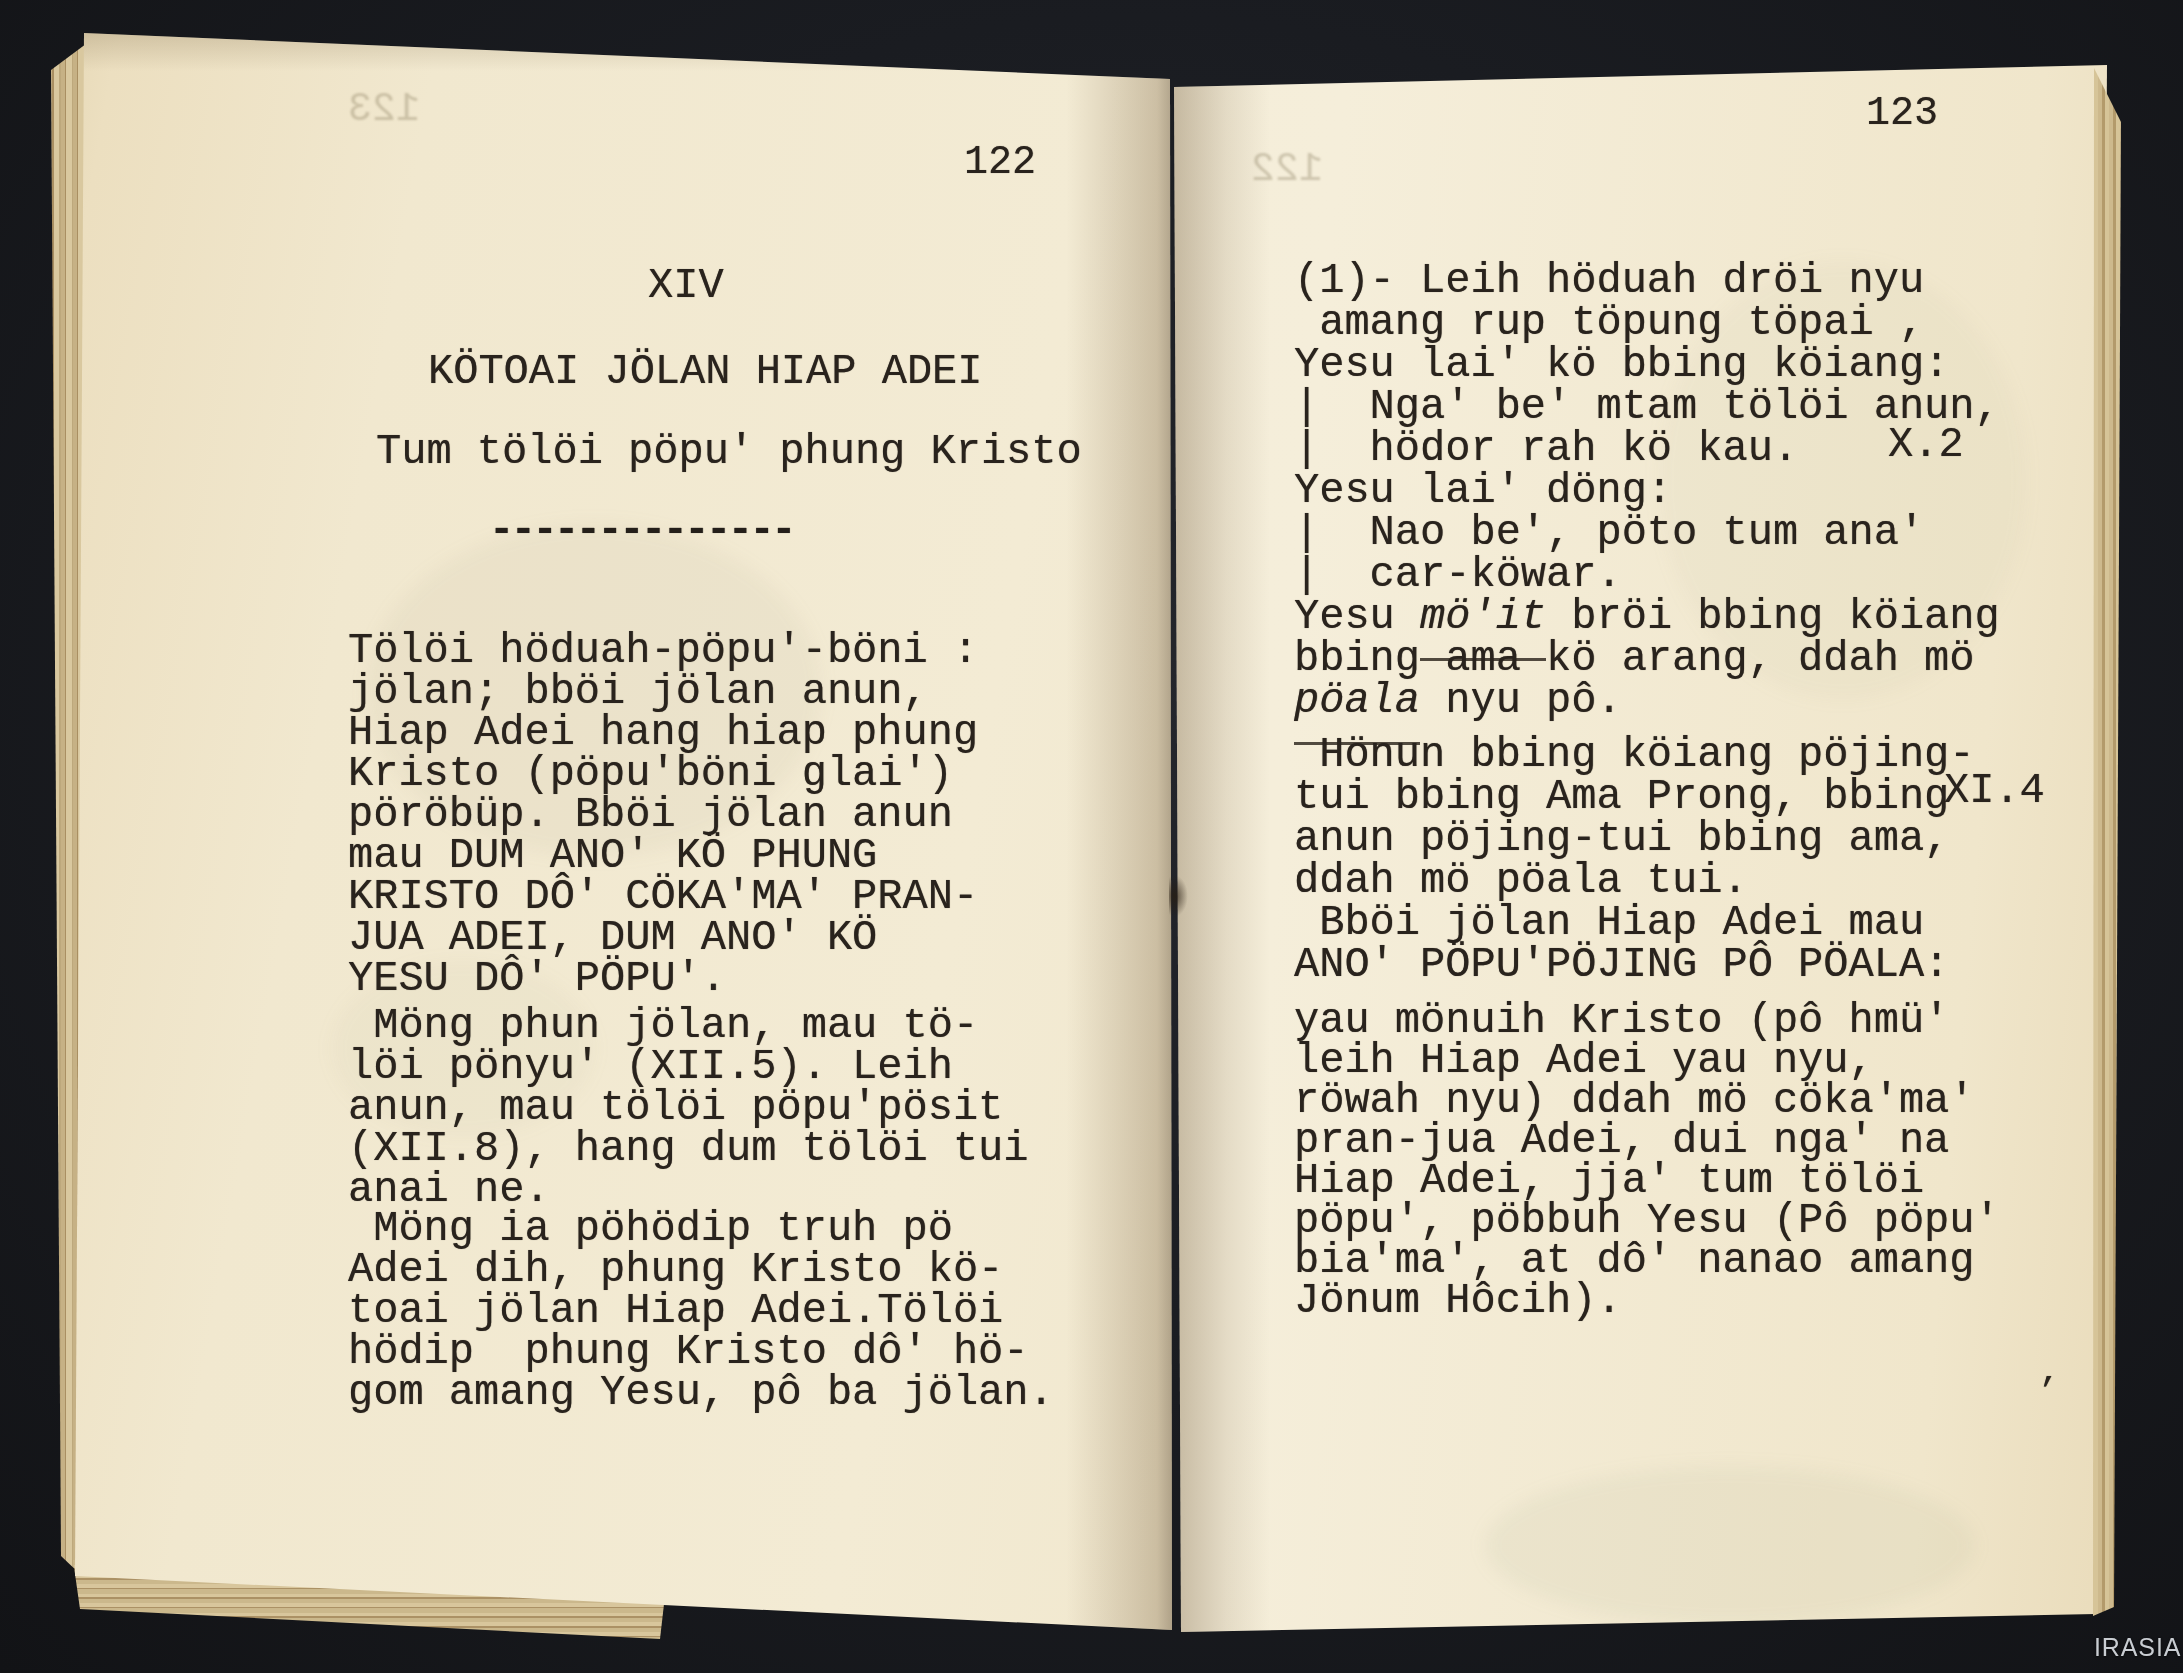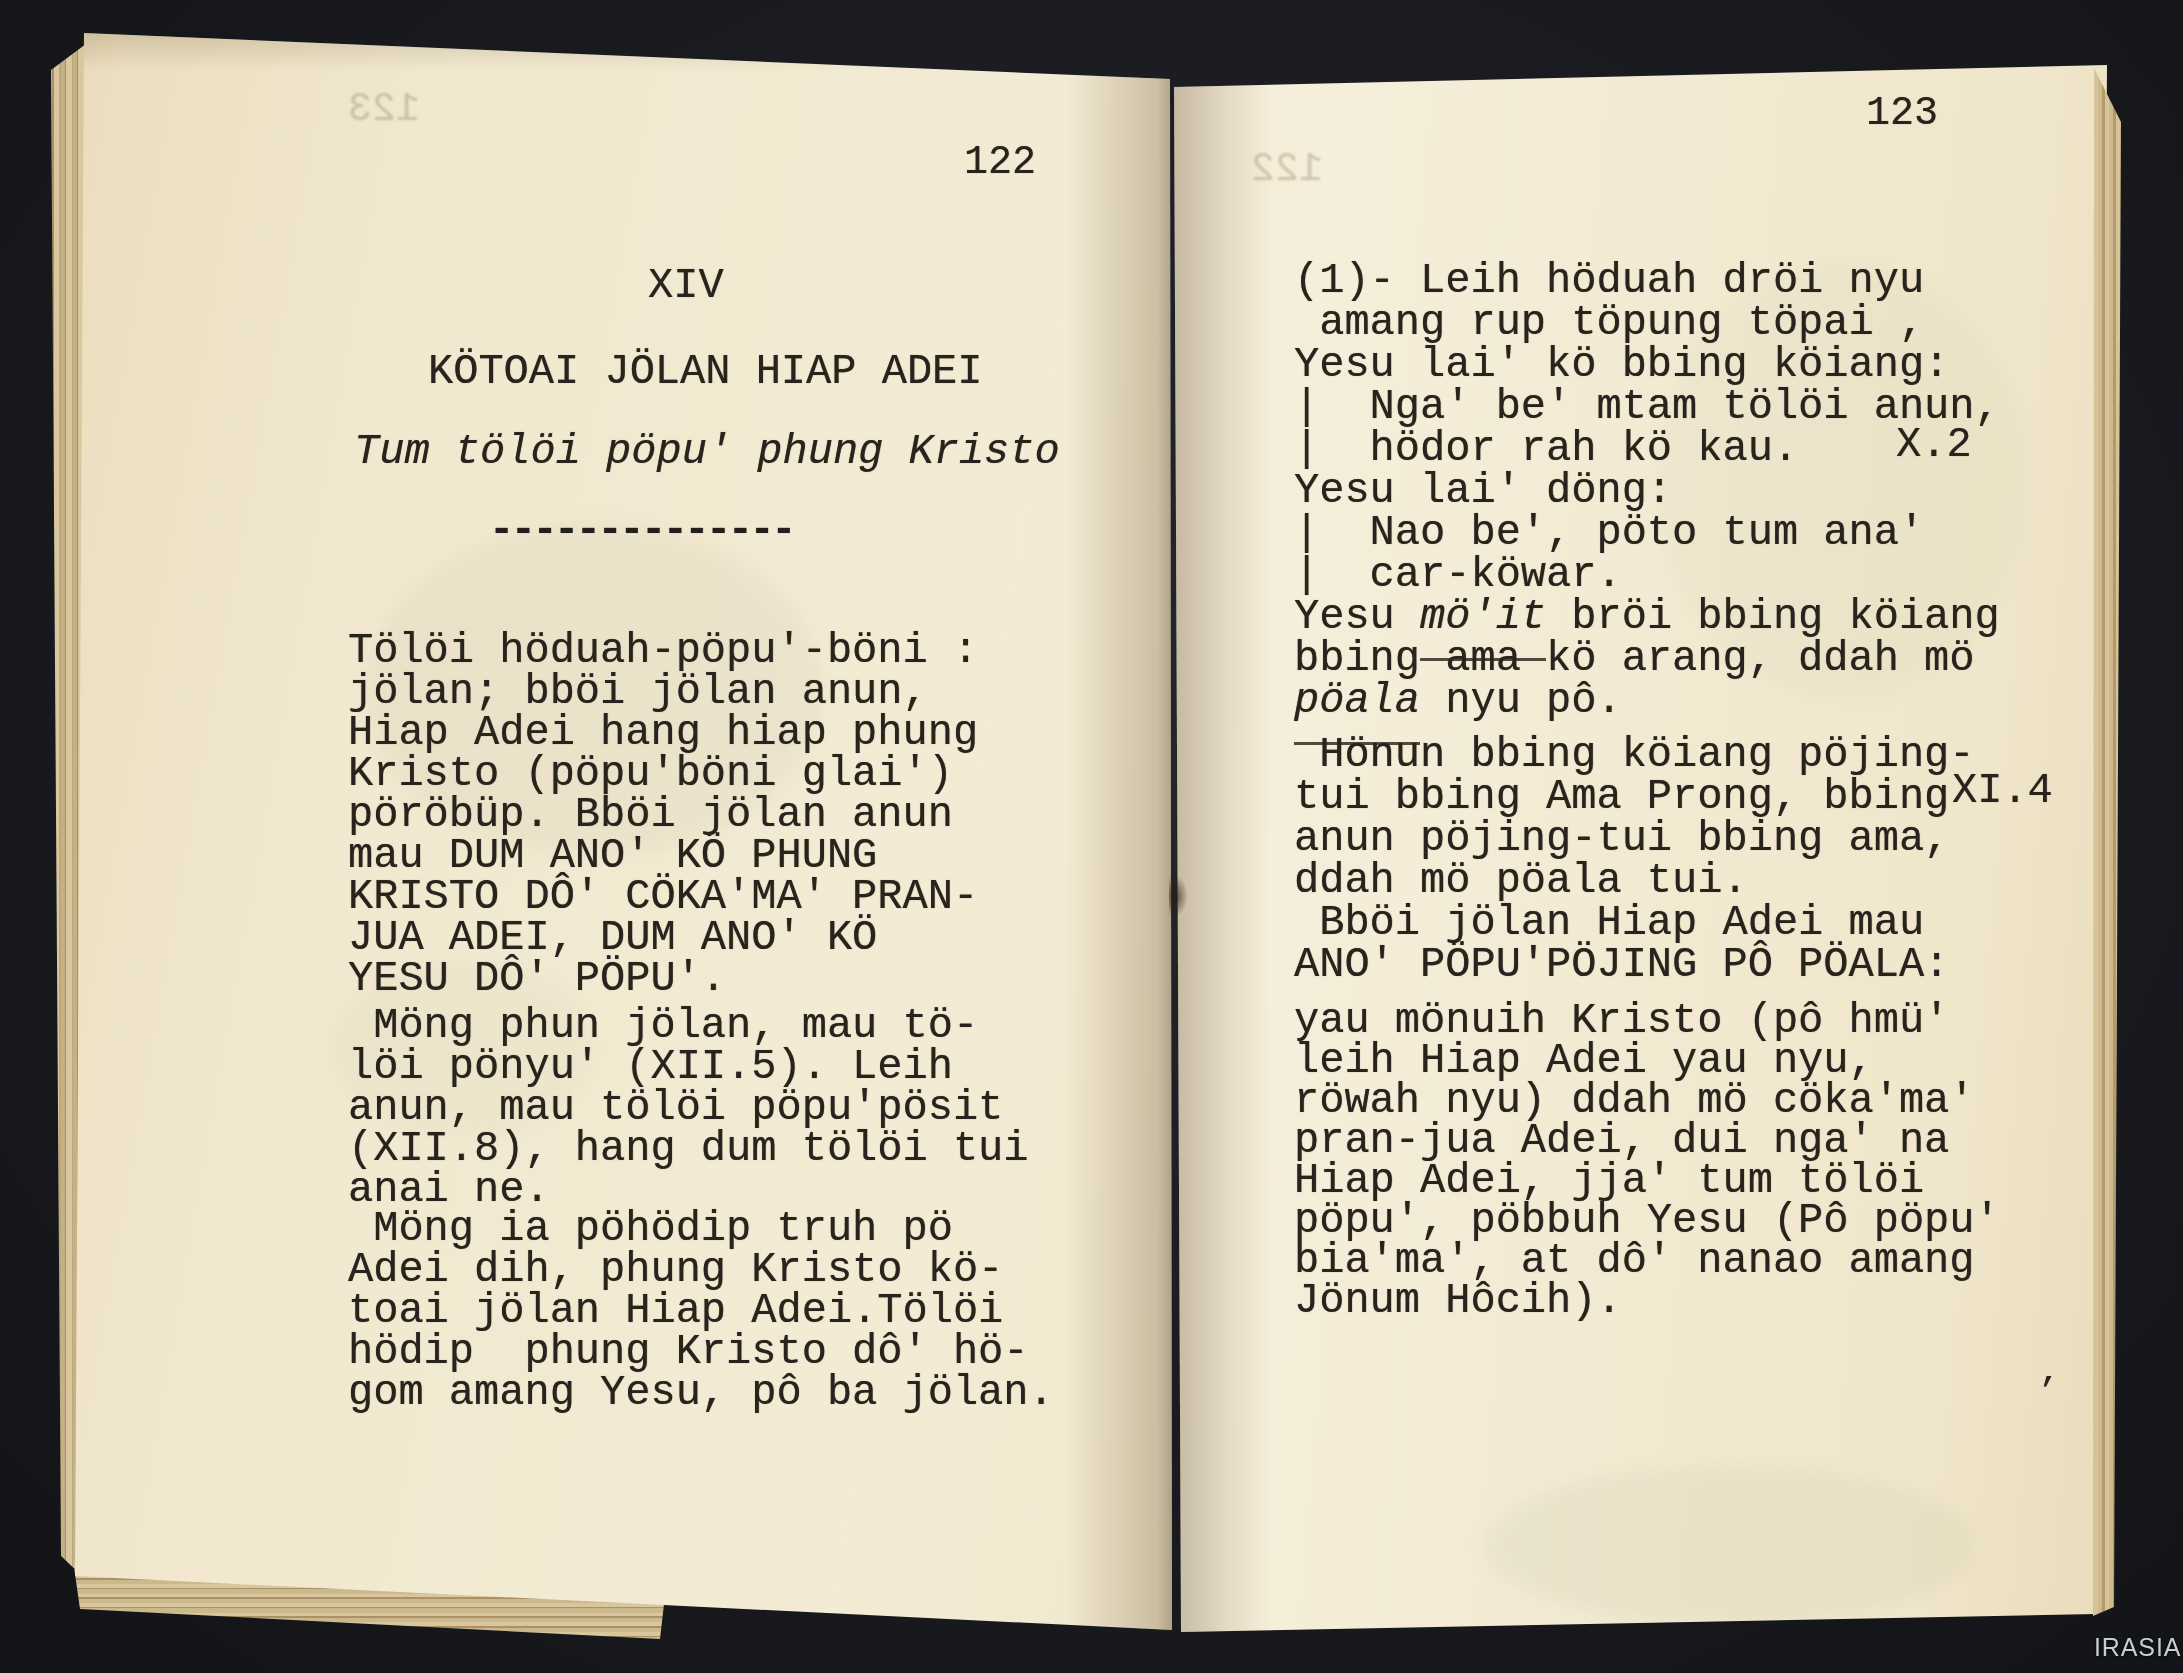--- a/index.html
+++ b/index.html
@@ -49,21 +49,21 @@
      text-shadow:0 0 0.9px rgba(41,35,29,.55),0.4px 0.4px 0 rgba(41,35,29,.22);}
   .ln{white-space:pre;}
   .block-l{line-height:41px;}
   .block-r{line-height:42px;}
   .block-r3{line-height:40px;}
   .pgnum{font-size:40px;}
   .ghost{position:absolute;transform:scaleX(-1);color:rgba(124,111,82,.32);
          font-size:40px;filter:blur(1px);}
   .divider{font-weight:bold;letter-spacing:-3.5px;color:#241f1a;}
   .uw{border-bottom:3.5px solid rgba(40,32,24,.8);padding-bottom:17px;font-style:italic;}
-  .marginref{position:absolute;margin-left:8px;}
+  .marginref{position:absolute;}
   .watermark{position:absolute;left:2094px;top:1633px;
     font-family:"Liberation Sans", sans-serif;font-size:25px;letter-spacing:0.9px;
     color:#c9cdd2;text-shadow:0 0.9px 2.6px rgba(0,0,0,.65);text-align:right;}
   .stray{position:absolute;font-size:35px;}
 </style>
 </head>
 <body>
 
 <div class="scene">
 
@@ -77,21 +77,21 @@
     <div class="smudge" style="left:332px;top:961px;width:262px;height:175px;background:rgba(150,148,118,.05);"></div>
 
     <div class="ghost" style="left:348px;top:87px;">123</div>
 
     <div class="t pgnum" style="left:964px;top:140px;">122</div>
 
     <div class="t" style="left:648px;top:262px;">XIV</div>
 
     <div class="t" style="left:428px;top:348px;">KÖTOAI JÖLAN HIAP ADEI</div>
 
-    <div class="t" style="left:354px;top:428px;font-style:italic;">Tum tölöi pöpu' phung Kristo</div>
+    <div class="t" style="left:376px;top:428px;">Tum tölöi pöpu' phung Kristo</div>
 
     <div class="t divider" style="left:489px;top:507px;">--------------</div>
 
     <div class="t block-l" style="left:348px;top:631px;">
       <div class="ln">Tölöi höduah-pöpu'-böni :</div>
       <div class="ln">jölan; bböi jölan anun,</div>
       <div class="ln">Hiap Adei hang hiap phung</div>
       <div class="ln">Kristo (pöpu'böni glai')</div>
       <div class="ln">pöröbüp. Bböi jölan anun</div>
       <div class="ln">mau DUM ANO' KÖ PHUNG</div>

